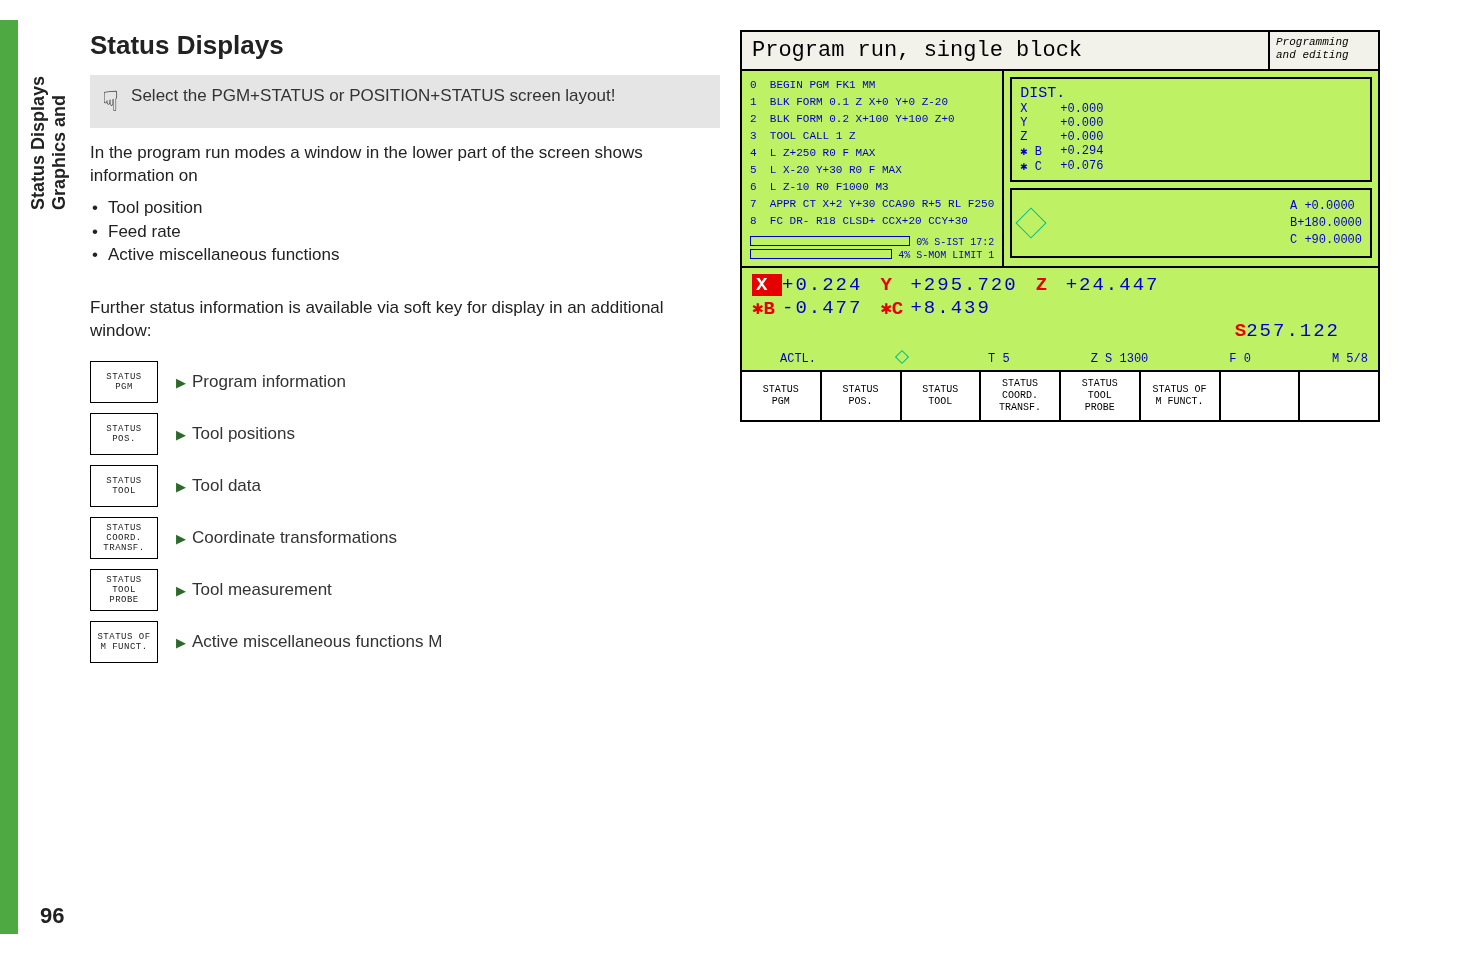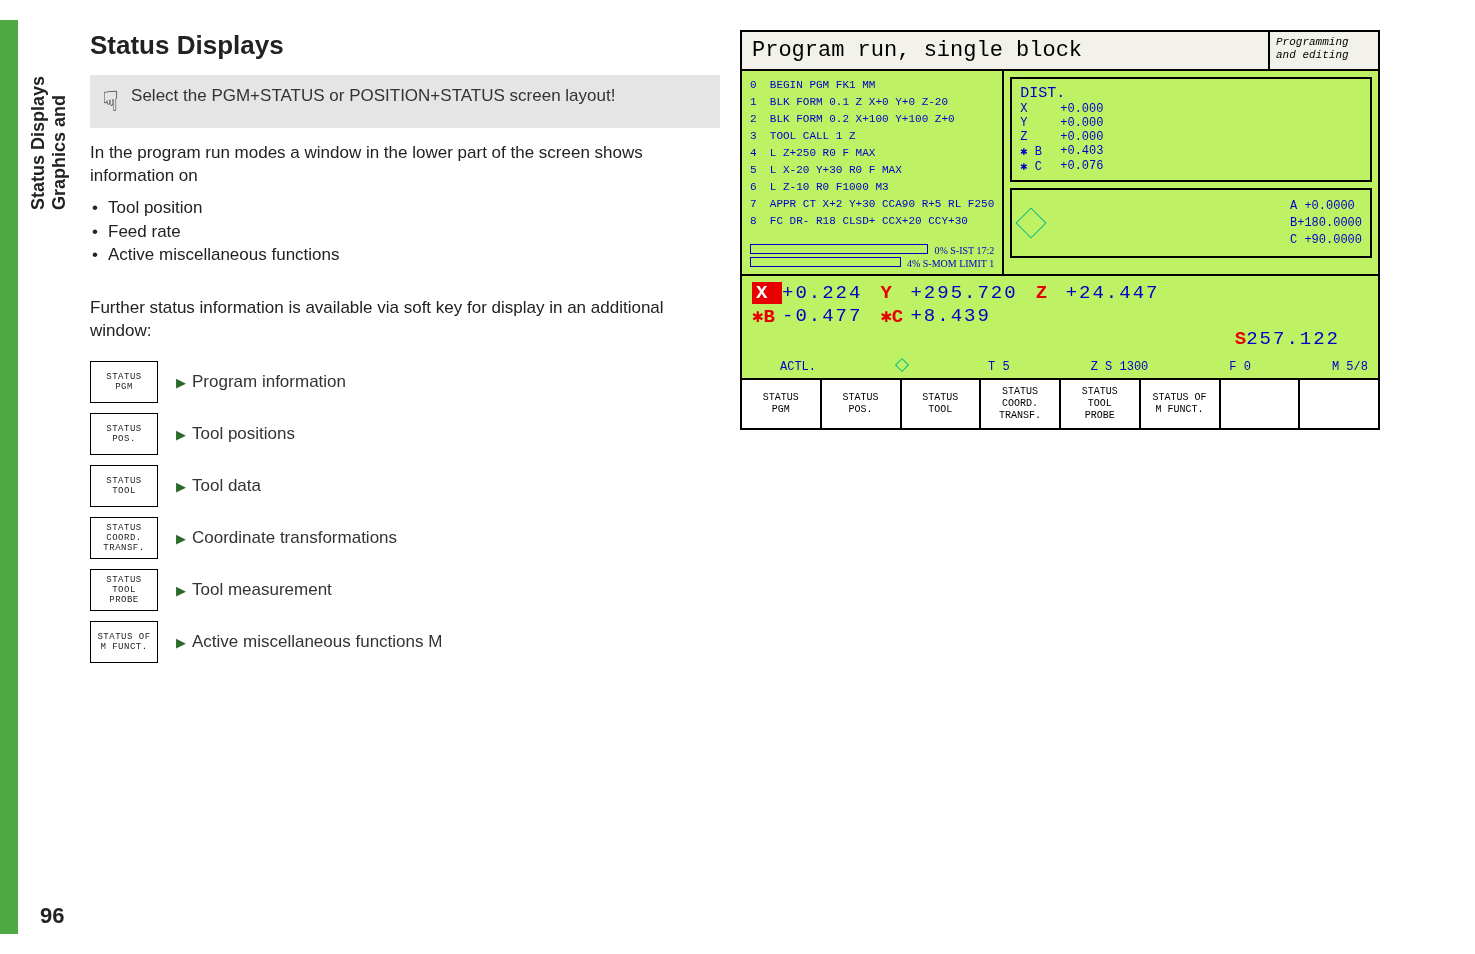--- a/index.html
+++ b/index.html
@@ -26,21 +26,21 @@
   .softrow .desc { font-size: 17px; color: #333; }
 
   
   .shot { width: 640px; border: 2px solid #000; background: #bef264; font-family: "Courier New", monospace; font-size: 12px; color: #000; }
   .shot-header { display: flex; align-items: stretch; border-bottom: 2px solid #000; background: #f2f2ea; }
   .shot-header .title { flex: 1; font-size: 22px; padding: 6px 10px; }
   .shot-header .mode { width: 110px; border-left: 2px solid #000; font-size: 11px; padding: 4px 6px; line-height: 1.2; font-style: italic; }
   .shot-body { display: flex; }
   .prog { flex: 0 0 260px; border-right: 2px solid #000; padding: 6px 8px 4px 8px; color: #0000c8; }
   .prog .line { white-space: pre; font-size: 11px; line-height: 1.55; }
-  .progfoot { margin-top: 14px; font-family: Liberation Serif, serif; }
+  .progfoot { margin-top: 6px; }
   .bar { border: 1px solid #0000c8; height: 10px; margin-bottom: 3px; position: relative; }
   .bar-lbl { font-size: 10px; color: #0000c8; }
   .rightcol { flex: 1; display: flex; flex-direction: column; }
   .distbox { border-bottom: 2px solid #000; border-left: 0; margin: 6px; border: 2px solid #000; padding: 6px 8px; }
   .distbox .hd { color: #0000c8; font-size: 15px; }
   .distbox .row { display: flex; font-size: 12px; color: #0000c8; }
   .distbox .row .ax { width: 40px; }
   .angbox { margin: 0 6px 6px 6px; border: 2px solid #000; padding: 8px; display: flex; justify-content: space-between; }
   .angbox .iconsq { width: 22px; height: 22px; border: 1px solid #0b8; transform: rotate(45deg); }
   .angbox .vals { color: #0000c8; font-size: 12px; line-height: 1.4; text-align: left; }
@@ -183,21 +183,21 @@
                 <div class="row">
                   <span class="ax">Y</span>
                   <span>+0.000</span>
                 </div>
                 <div class="row">
                   <span class="ax">Z</span>
                   <span>+0.000</span>
                 </div>
                 <div class="row">
                   <span class="ax">✱ B</span>
-                  <span>+0.403</span>
+                  <span>+0.294</span>
                 </div>
                 <div class="row">
                   <span class="ax">✱ C</span>
                   <span>+0.076</span>
                 </div>
               </div>
           </div>
           <div class="angbox">
             <div style="display:flex;align-items:center;">
                 <div class="iconsq"></div>

